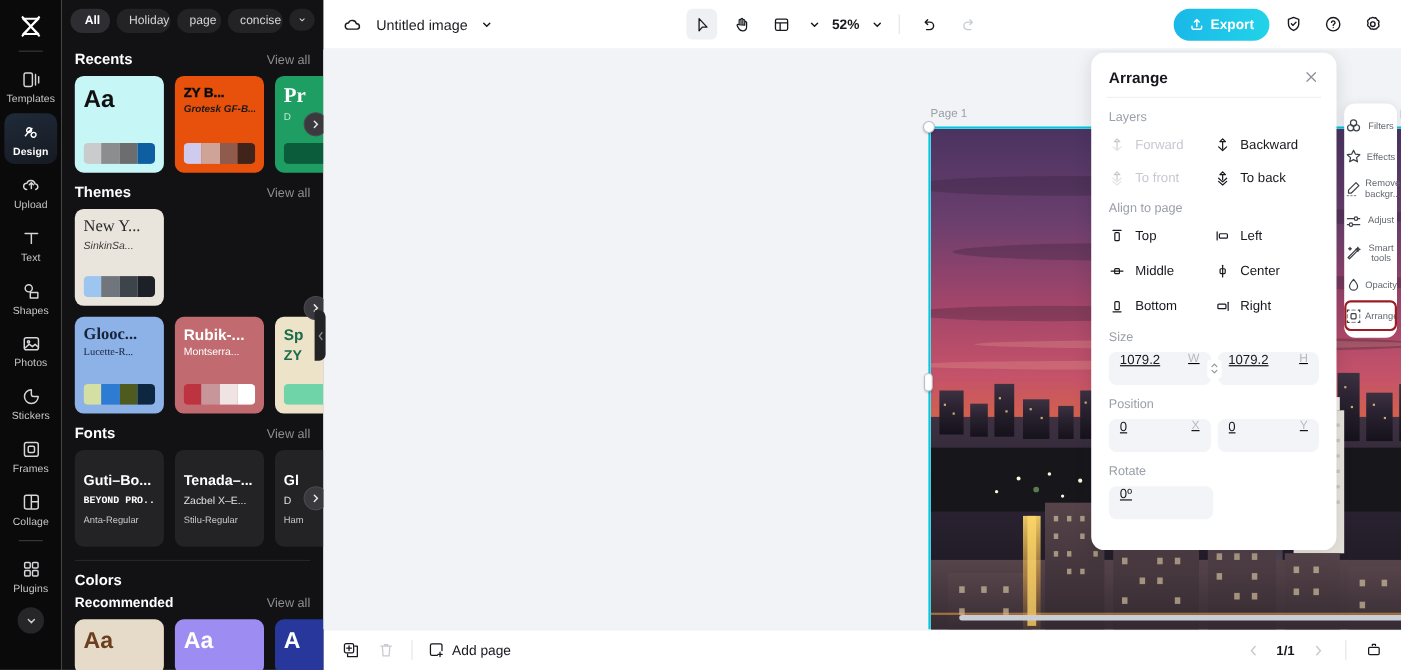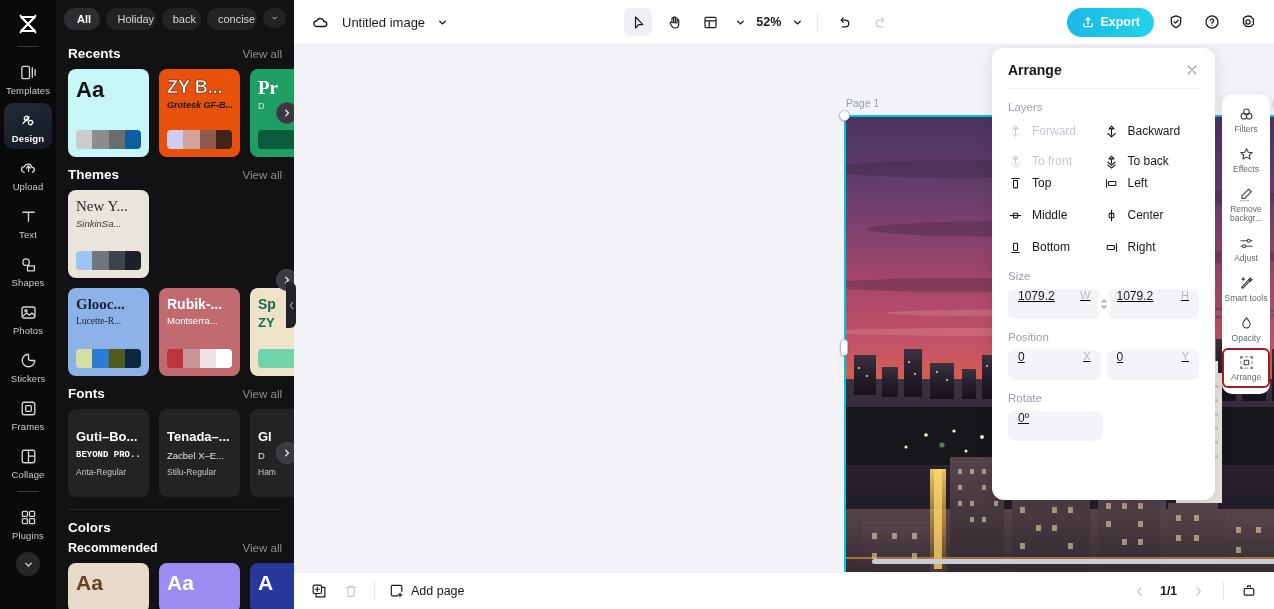--- a/index.html
+++ b/index.html
@@ -150,21 +150,21 @@
   }
   .fld.rot { flex: 0 0 95px; }
 
   
   .toolrail {
     position: absolute; right: 4px; top: 49px; width: 48px;
     background: #fff; border-radius: 10px; box-shadow: 0 2px 10px rgba(25,30,45,.10);
     padding: 6px 0; z-index: 26;
   }
   .tr-item {
-    width: 48px; padding: 6px 0 5px; display: flex; flex-direction: column;
+    width: 48px; padding: 6px 0 5px; display: flex; flex-direction: row;
     align-items: center; gap: 2px; cursor: pointer; border-radius: 8px;
   }
   .tr-lab { font-size: 8.5px; color: #62686f; text-align: center; line-height: 1.15; width: 44px; }
   .tr-item.sel { outline: 2px solid #9b1c24; outline-offset: -2px; border-radius: 6px; background: #fff; }
 
   
   .bottombar {
     height: 37px; background: #fff; border-top: 1px solid #eceef1;
     display: flex; align-items: center; padding: 0 12px; gap: 6px; flex: 0 0 37px;
   }
@@ -298,21 +298,21 @@
           <path d="M3 4.6L6 7.6 9 4.6"></path>
         </svg>
     </div>
   </div>
 
   <div class="panel">
 
     <div class="chips">
       <div class="chip sel">All</div>
       <div class="chip">Holiday</div>
-      <div class="chip">back</div>
+      <div class="chip">page</div>
       <div class="chip">concise</div>
       <div class="chip more">
         <svg width="10" height="10" viewBox="0 0 12 12" fill="none" stroke="#d6d6d9" stroke-width="1.5" stroke-linecap="round">
             <path d="M3 4.6L6 7.6 9 4.6"></path>
           </svg>
       </div>
     </div>
 
     <div class="sec-head">
       <span class="sec-title">Recents</span>
@@ -325,21 +325,21 @@
           <div class="swatches">
             <i style="background:#c9cbcd"></i>
               <i style="background:#8b8d8f"></i>
               <i style="background:#6b6d6f"></i>
               <i style="background:#0d5fa2"></i>
           </div>
         </div>
       </div>
       <div class="card" style="background:#e8510b">
         <div class="card-pad">
-          <div class="card-t1" style="color:#ffffff;font-size:18px;-webkit-text-stroke:.5px #1a1a1a">ZY  B...</div>
+          <div class="card-t1" style="color:#000000;font-size:12px;-webkit-text-stroke:.5px #1a1a1a">ZY  B...</div>
           <div class="card-t2" style="color:#1a1a1a;font-style:italic;font-weight:700">Grotesk GF-B...</div>
           <div class="swatches">
             <i style="background:#cfcbef"></i>
               <i style="background:#cfa398"></i>
               <i style="background:#8e5b4d"></i>
               <i style="background:#40241c"></i>
           </div>
         </div>
       </div>
       <div class="card" style="background:#1f9e63">
@@ -892,20 +892,21 @@
               <svg width="15" height="15" viewBox="0 0 18 18" fill="none" stroke="#16181d" stroke-width="1.3" stroke-linecap="round" stroke-linejoin="round">
                 <path d="M9 2.6l3 3.2H6z"></path>
                   <path d="M9 6v5.4"></path>
                   <path d="M4.6 9.6l4.4 4 4.4-4M4.6 13l4.4 4 4.4-4"></path>
                 </svg>
             </span>
             <span>To back</span>
           </div>
         </div>
 
+        <div class="ar-sub">Align to page</div>
         <div class="ar-grid" style="row-gap:10px">
           <div class="ar-opt">
             <span>
               <svg width="15" height="15" viewBox="0 0 18 18" fill="none" stroke="#16181d" stroke-width="1.3" stroke-linecap="round">
                 <path d="M4.6 3h8.8"></path>
                   <rect x="6.6" y="5.4" width="4.8" height="8.8" rx="1"></rect>
                 </svg>
             </span>
             <span>Top</span>
           </div>

